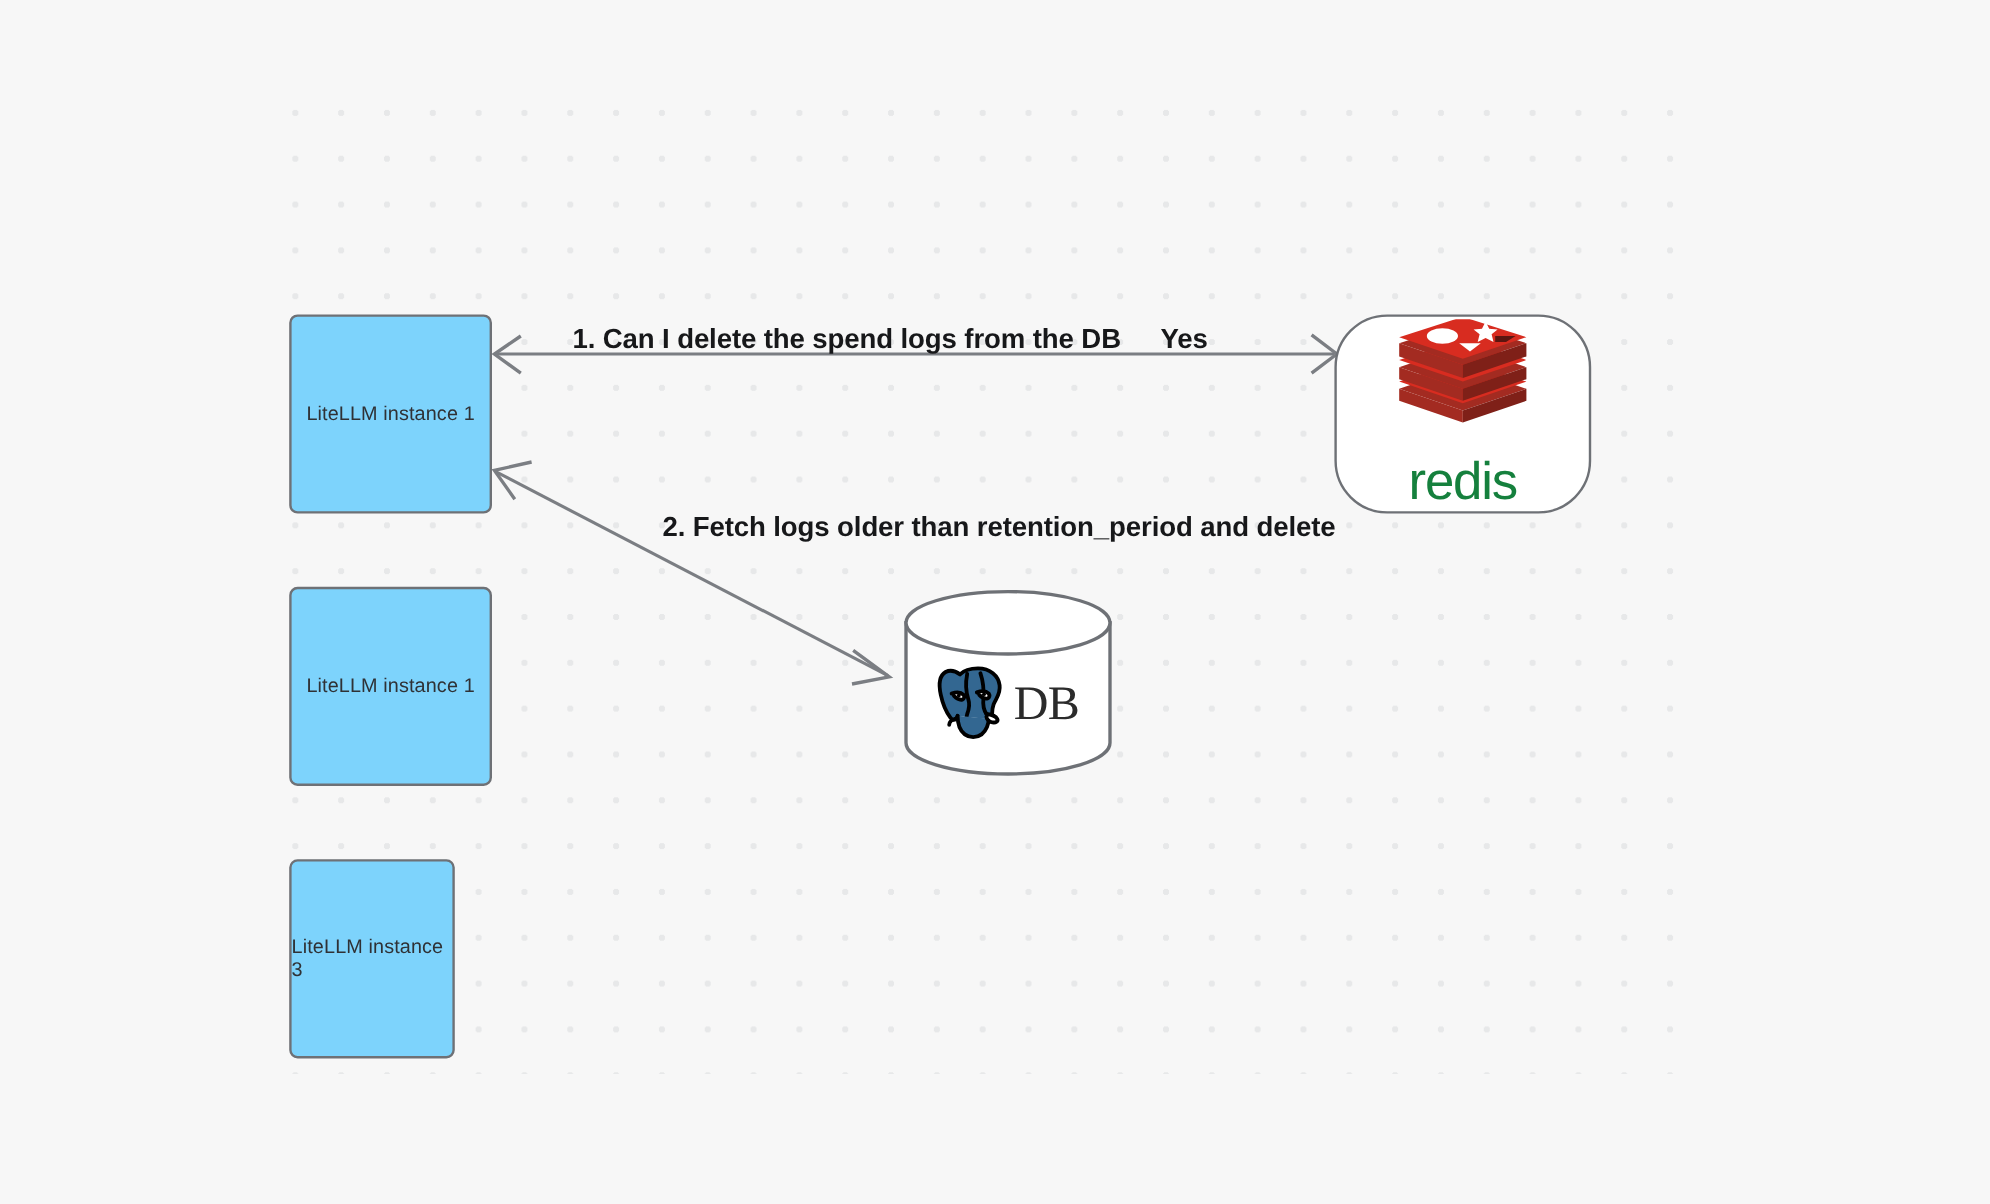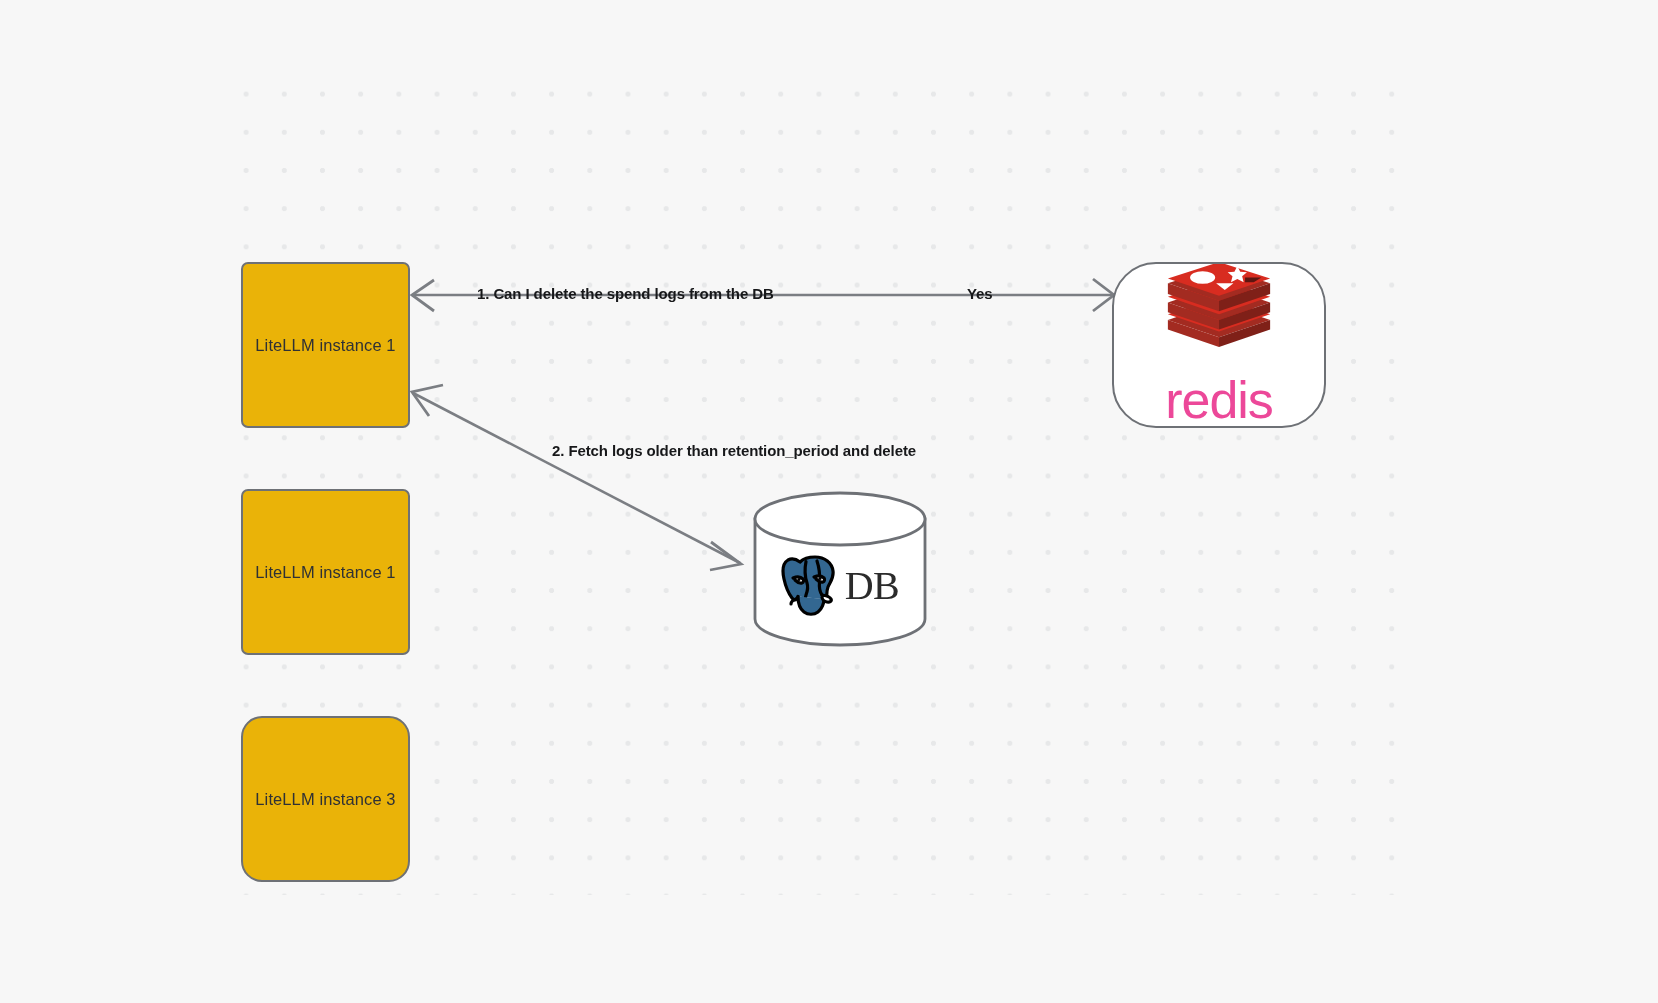--- a/index.html
+++ b/index.html
@@ -32,36 +32,36 @@
     position: absolute;
     left: 0; top: 0;
     width: 1658px;
     height: 1003px;
     pointer-events: none;
   }
   
   .node {
     position: absolute;
     box-sizing: border-box;
-    background: #eab308;
+    background: #7dd3fc;
     border: 2.6px solid #6e7176;
     border-radius: 7px;
     display: flex;
     align-items: center;
     justify-content: center;
   }
   .node-label {
     font-size: 16.5px;
     color: #2f3135;
     font-family: "Liberation Sans", sans-serif;
     letter-spacing: .1px;
   }
   #node-litellm-1 { left: 241px; top: 262px; width: 169px; height: 166px; }
   #node-litellm-2 { left: 241px; top: 489px; width: 169px; height: 166px; }
-  #node-litellm-3 { left: 241px; top: 716px; width: 169px; height: 166px; border-radius: 21px; }
+  #node-litellm-3 { left: 241px; top: 716px; width: 138px; height: 166px; }
 
   
   #node-redis {
     position: absolute;
     left: 1112px;
     top: 262px;
     width: 214px;
     height: 166px;
     box-sizing: border-box;
     background: #ffffff;
@@ -101,25 +101,24 @@
     font-family: "Liberation Serif", serif;
     letter-spacing: -.5px;
     line-height: 1;
   }
 
   
   .edge-label {
     position: absolute;
     font-family: "Liberation Sans", sans-serif;
     font-weight: bold;
-    font-size: 15px;
+    font-size: 23px;
     color: #17181a;
     white-space: nowrap;
     letter-spacing: -0.1px;
-    margin-top: 16px;
   }
   #edge-label-1 { left: 477px; top: 269px; }
   #edge-label-1-yes { left: 967px; top: 269px; }
   #edge-label-2 { left: 552px; top: 426px; }
 </style>
 </head>
 <body>
 
 <div id="canvas">
 
@@ -186,21 +185,21 @@
 
         <ellipse cx="42" cy="14" rx="13" ry="6.5" fill="#ffffff"></ellipse>
 
         <polygon points="78,2 81,8 88,8.6 83,12.6 84.6,19 78,15.6 71.4,19 73,12.6 68,8.6 75,8" fill="#ffffff"></polygon>
 
         <polygon points="56,20 74,20 65,27" fill="#ffffff"></polygon>
 
         <polygon points="86,14 103,14 95,19 86,19" fill="#5b1610"></polygon>
       </g>
     </svg>
-    <span style="font-size:52px;color:#ec4899;font-family:'Liberation Sans',sans-serif;font-weight:400;letter-spacing:-1px;line-height:1;margin-top:2px;">redis</span>
+    <span style="font-size:44px;color:#15803d;font-family:'Liberation Sans',sans-serif;font-weight:400;letter-spacing:-1px;line-height:1;margin-top:2px;">redis</span>
   </div>
 
   <div id="node-db">
     <div id="db-content">
       <svg width="64" height="66" viewBox="0 0 64 66" xmlns="http://www.w3.org/2000/svg">
         <g stroke="#000000" stroke-width="3.2" stroke-linejoin="round" stroke-linecap="round" fill="#336791">
           <path d="M47.5,46.5 C48,40 47.5,38 49,34 C51,29 55,25 54,18 C53,10 46,4 36,4 C29,4 24,6 21,9 C17,6 13,5 9,7 C4,10 3,17 5,26 C6.5,33 10,41 13,45 C14.5,47 16,47.5 17.5,46 C18.5,45 19,43.5 19,43.5"></path>
           <path d="M27,8.5 C25.5,16 26,24 28,30 C29,33 28.5,38 27,42 C26,45 26.5,48 28,50" fill="none"></path>
           <path d="M38,8 C40,14 41,22 40.5,29 C40,34 41,39 43,42" fill="none"></path>
           <path d="M19,43.5 C19,50 21,56 25,59 C29,62 35,62 39,59 C43,56 45,50 45,46"></path>

